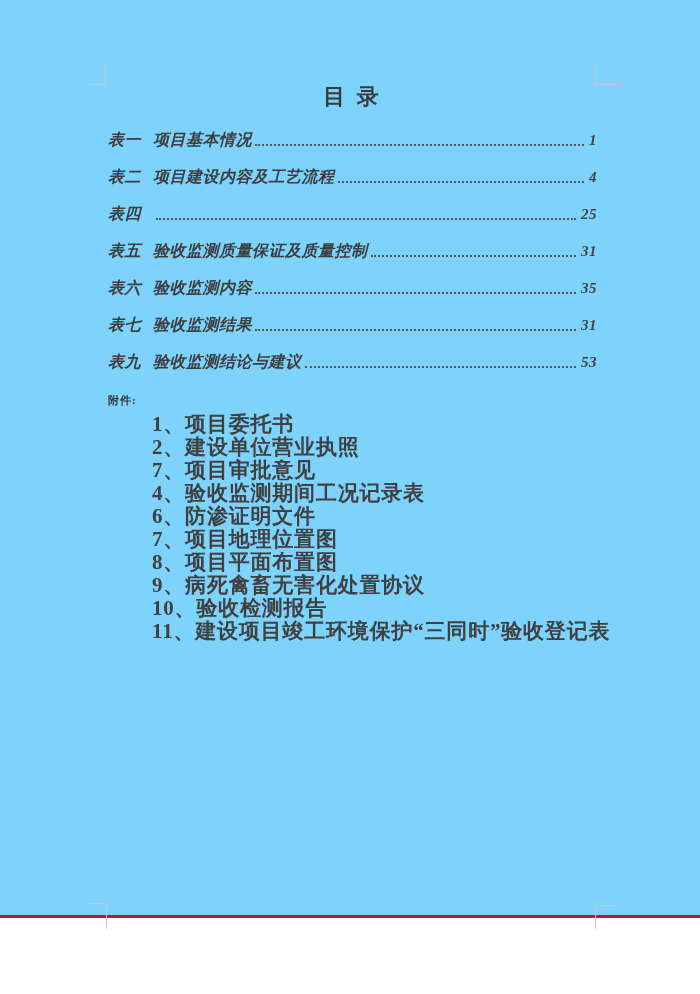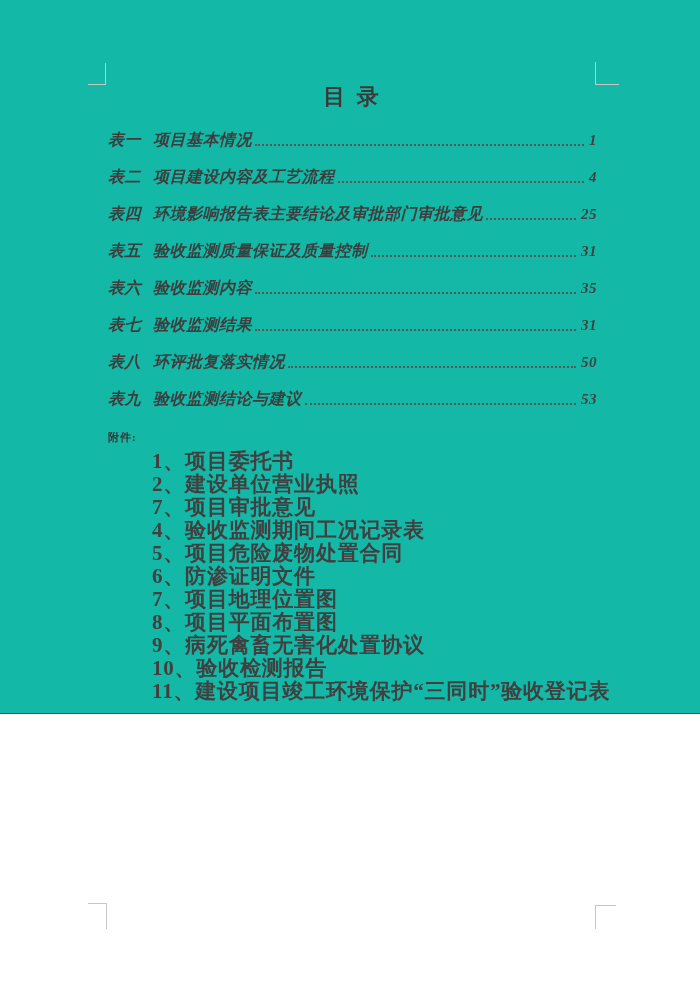--- a/index.html
+++ b/index.html
@@ -8,23 +8,23 @@
     height: 994px;
     background: #ffffff;
     font-family: "Liberation Serif", "DejaVu Serif", serif;
     color: #3d3d3d;
     position: relative;
     overflow: hidden;
   }
   .page {
     position: relative;
     width: 700px;
-    height: 714px;
-    background: #14b8a6;
-    border-bottom: 1px solid #b91c1c;
+    height: 918px;
+    background: #7dd3fc;
+    border-bottom: 3px solid #b91c1c;
     box-sizing: border-box;
   }
   
   .crop { position: absolute; }
   .crop-tl { left: 88px;  top: 63px;  width: 17px; height: 21px; border-right: 1px solid #c6c6c6; border-bottom: 1px solid #c6c6c6; }
   .crop-tr { left: 595px; top: 62px;  width: 23px; height: 22px; border-left: 1px solid #c6c6c6;  border-bottom: 1px solid #c6c6c6; }
   .crop-bl { left: 88px;  top: 903px; width: 18px; height: 25px; border-right: 1px solid #c6c6c6; border-top: 1px solid #c6c6c6; }
   .crop-br { left: 595px; top: 905px; width: 20px; height: 23px; border-left: 1px solid #c6c6c6;  border-top: 1px solid #c6c6c6; }
 
   .content {
@@ -111,21 +111,20 @@
       <div class="toc-row">
         <span class="toc-prefix">表二</span>
         <span class="toc-label">项目建设内容及工艺流程</span>
         <span class="toc-leader"></span>
         <span class="toc-page">4</span>
       </div>
 
 
       <div class="toc-row">
         <span class="toc-prefix">表四</span>
-        <span class="toc-label">环境影响报告表主要结论及审批部门审批意见</span>
         <span class="toc-leader"></span>
         <span class="toc-page">25</span>
       </div>
 
       <div class="toc-row">
         <span class="toc-prefix">表五</span>
         <span class="toc-label">验收监测质量保证及质量控制</span>
         <span class="toc-leader"></span>
         <span class="toc-page">31</span>
       </div>
@@ -137,44 +136,37 @@
         <span class="toc-page">35</span>
       </div>
 
       <div class="toc-row">
         <span class="toc-prefix">表七</span>
         <span class="toc-label">验收监测结果</span>
         <span class="toc-leader"></span>
         <span class="toc-page">31</span>
       </div>
 
-      <div class="toc-row">
-        <span class="toc-prefix">表八</span>
-        <span class="toc-label">环评批复落实情况</span>
-        <span class="toc-leader"></span>
-        <span class="toc-page">50</span>
-      </div>
 
       <div class="toc-row">
         <span class="toc-prefix">表九</span>
         <span class="toc-label">验收监测结论与建议</span>
         <span class="toc-leader"></span>
         <span class="toc-page">53</span>
       </div>
 
     </div>
 
     <div class="attachments">
       <div class="attachments-heading">附件:</div>
       <div class="attachment-list">
         <div class="attachment-item">1、项目委托书</div>
         <div class="attachment-item">2、建设单位营业执照</div>
         <div class="attachment-item">7、项目审批意见</div>
         <div class="attachment-item">4、验收监测期间工况记录表</div>
-        <div class="attachment-item">5、项目危险废物处置合同</div>
         <div class="attachment-item">6、防渗证明文件</div>
         <div class="attachment-item">7、项目地理位置图</div>
         <div class="attachment-item">8、项目平面布置图</div>
         <div class="attachment-item">9、病死禽畜无害化处置协议</div>
         <div class="attachment-item">10、验收检测报告</div>
         <div class="attachment-item">11、建设项目竣工环境保护“三同时”验收登记表</div>
       </div>
     </div>
 
   </div>

